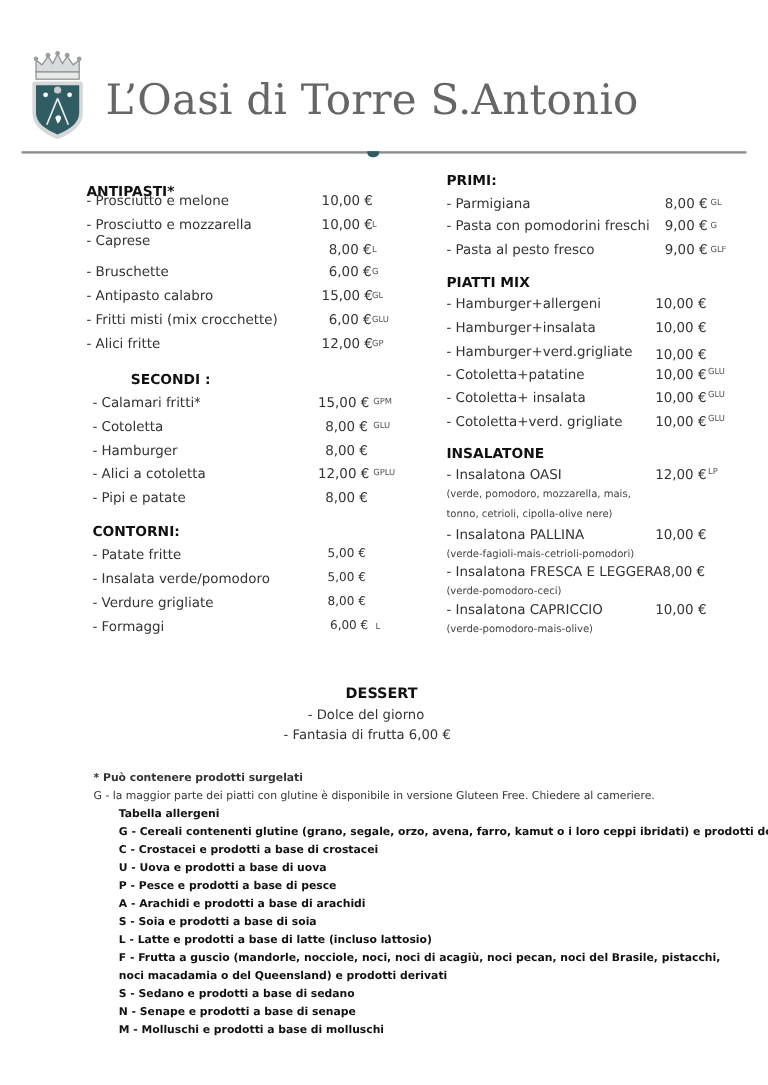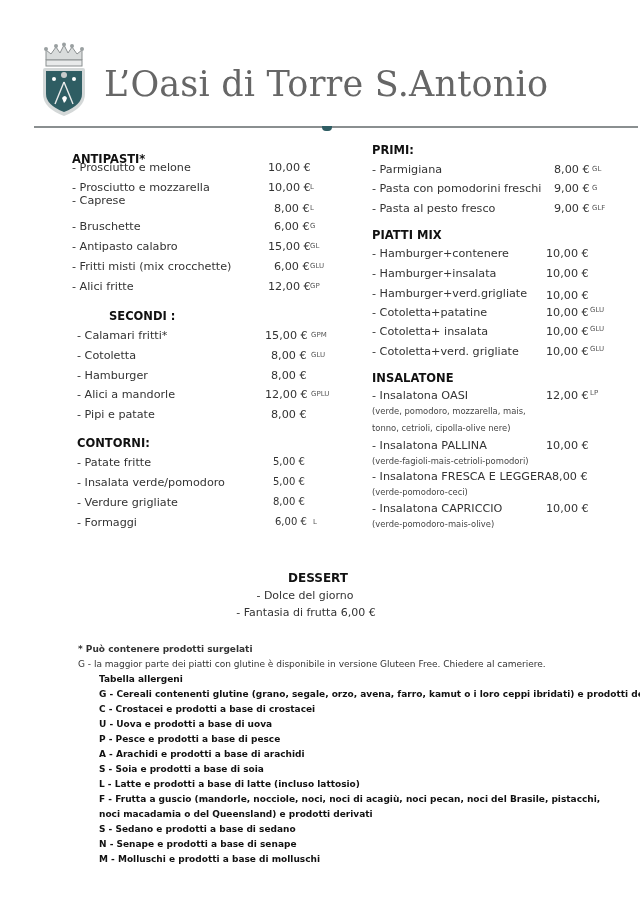--- a/index.html
+++ b/index.html
@@ -1,18 +1,18 @@
 <!DOCTYPE html>
 <html><head>
 <meta charset="utf-8">
 <style>
   html, body { margin: 0; padding: 0; background: #ffffff; }
   body { width: 640px; height: 904px; position: relative; overflow: hidden;
          font-family: "DejaVu Sans", sans-serif; color: #333; }
-  .header { position: absolute; left: 16px; top: 0; width: 595px; height: 135px; }
+  .header { position: absolute; left: 0; top: 0; width: 595px; height: 135px; }
   .crest { position: absolute; left: 24px; top: 42px; width: 48px; height: 76px; }
   .title { position: absolute; left: 88px; top: 64px; font-family: "DejaVu Serif", serif;
            font-size: 35px; color: #666; letter-spacing: 0.2px; white-space: nowrap; }
   .rule { position: absolute; left: 18px; top: 126px; width: 604px; height: 2px; background: #8a8f90; }
   .rule-mark { position: absolute; left: 306px; top: 126px; width: 10px; height: 5px;
                background: #2f5d63; border-radius: 0 0 4px 4px; }
 
   .col { position: absolute; font-size: 11.2px; }
   .section-title { font-weight: bold; font-size: 11.5px; color: #111; margin: 0; position: absolute; white-space: nowrap; }
   .item { position: absolute; white-space: nowrap; }
@@ -109,21 +109,21 @@
       <span class="name">- Cotoletta</span>
       <span class="price" style="left:194px;">8,00 €</span>
       <span class="code" style="left:234px;">GLU</span>
     </div>
     <div class="item" style="top:369px; left:5px;">
       <span class="name">- Hamburger</span>
       <span class="price" style="left:194px;">8,00 €</span>
       <span class="code" style="left:234px;"></span>
     </div>
     <div class="item" style="top:388px; left:5px;">
-      <span class="name">- Alici a mandorle</span>
+      <span class="name">- Alici a cotoletta</span>
       <span class="price" style="left:188px;">12,00 €</span>
       <span class="code" style="left:234px;">GPLU</span>
     </div>
     <div class="item" style="top:408px; left:5px;">
       <span class="name">- Pipi e patate</span>
       <span class="price" style="left:194px;">8,00 €</span>
       <span class="code" style="left:234px;"></span>
     </div>
   </div>
 
@@ -169,21 +169,21 @@
     <div class="item" style="top:202px;">
       <span class="name">- Pasta al pesto fresco</span>
       <span class="price" style="left:182px;">9,00 €</span>
       <span class="code" style="left:220px;">GLF</span>
     </div>
   </div>
 
   <div class="section-title" style="top:228px;">PIATTI MIX</div>
   <div>
     <div class="item" style="top:247px;">
-      <span class="name">- Hamburger+contenere</span>
+      <span class="name">- Hamburger+allergeni</span>
       <span class="price" style="left:174px;">10,00 €</span>
       <span class="code" style="left:218px;"></span>
     </div>
     <div class="item" style="top:267px;">
       <span class="name">- Hamburger+insalata</span>
       <span class="price" style="left:174px;">10,00 €</span>
       <span class="code" style="left:218px;"></span>
     </div>
     <div class="item" style="top:287px;">
       <span class="name">- Hamburger+verd.grigliate</span>

